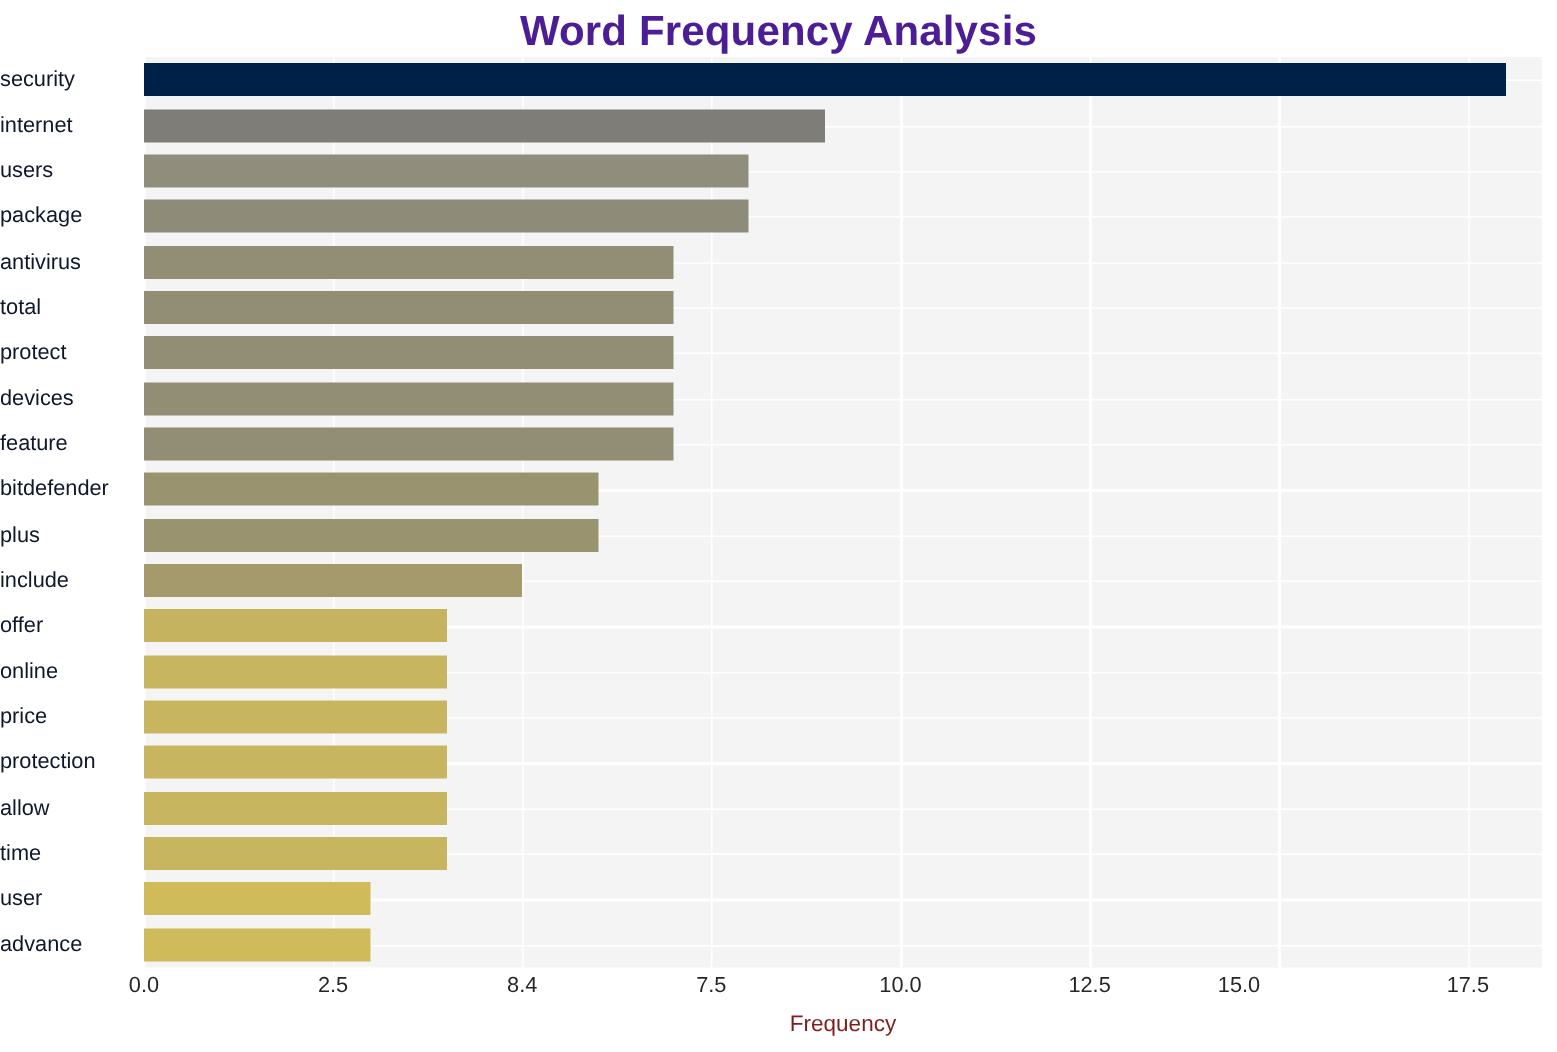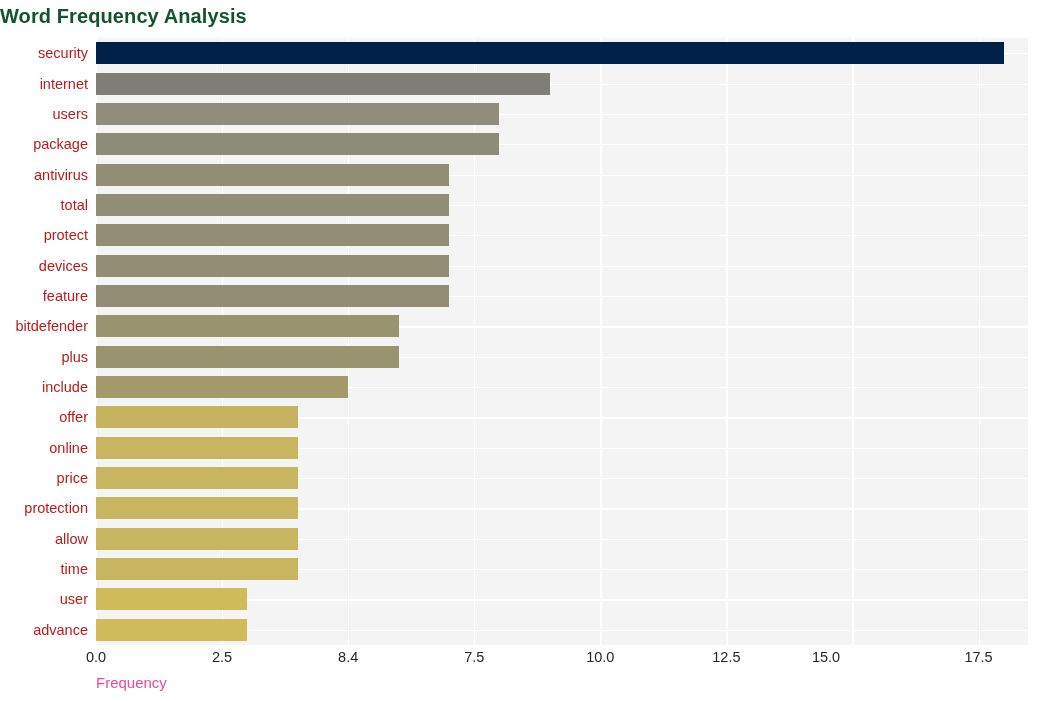--- a/index.html
+++ b/index.html
@@ -22,23 +22,24 @@
     height: 701px;
     background: #ffffff;
   }
 
   
   #chart-title {
     position: absolute;
     left: 0;
     top: 5px;
     width: 1038px;
-    font-size: 20px;
+    text-align: center;
+    font-size: 28px;
     font-weight: bold;
-    color: #14532d;
+    color: #4c1d95;
     letter-spacing: 0.1px;
     font-family: "Liberation Sans", sans-serif;
   }
 
   
   #plot-area {
     position: absolute;
     left: 96px;
     top: 38px;
     width: 932px;
@@ -66,23 +67,23 @@
     position: absolute;
     height: 22px;
     left: 0;
   }
 
   
   .ytick {
     position: absolute;
     right: 0;
     width: 88px;
-    text-align: right;
+    text-align: left;
     font-size: 14.5px;
-    color: #b91c1c;
+    color: #0f172a;
     line-height: 16px;
     font-family: "Liberation Sans", sans-serif;
   }
   #y-axis {
     position: absolute;
     left: 0;
     top: 38px;
     width: 88px;
     height: 607px;
   }
@@ -104,23 +105,23 @@
     font-size: 14.5px;
     color: #262626;
     font-family: "Liberation Sans", sans-serif;
   }
 
   #x-axis-label {
     position: absolute;
     left: 96px;
     top: 674px;
     width: 932px;
-    text-align: left;
+    text-align: center;
     font-size: 15px;
-    color: #ec4899;
+    color: #7f1d1d;
     font-family: "Liberation Sans", sans-serif;
   }
 </style>
 </head>
 <body>
 
 <div id="figure">
 
   <div id="chart-title">Word Frequency Analysis</div>
 

